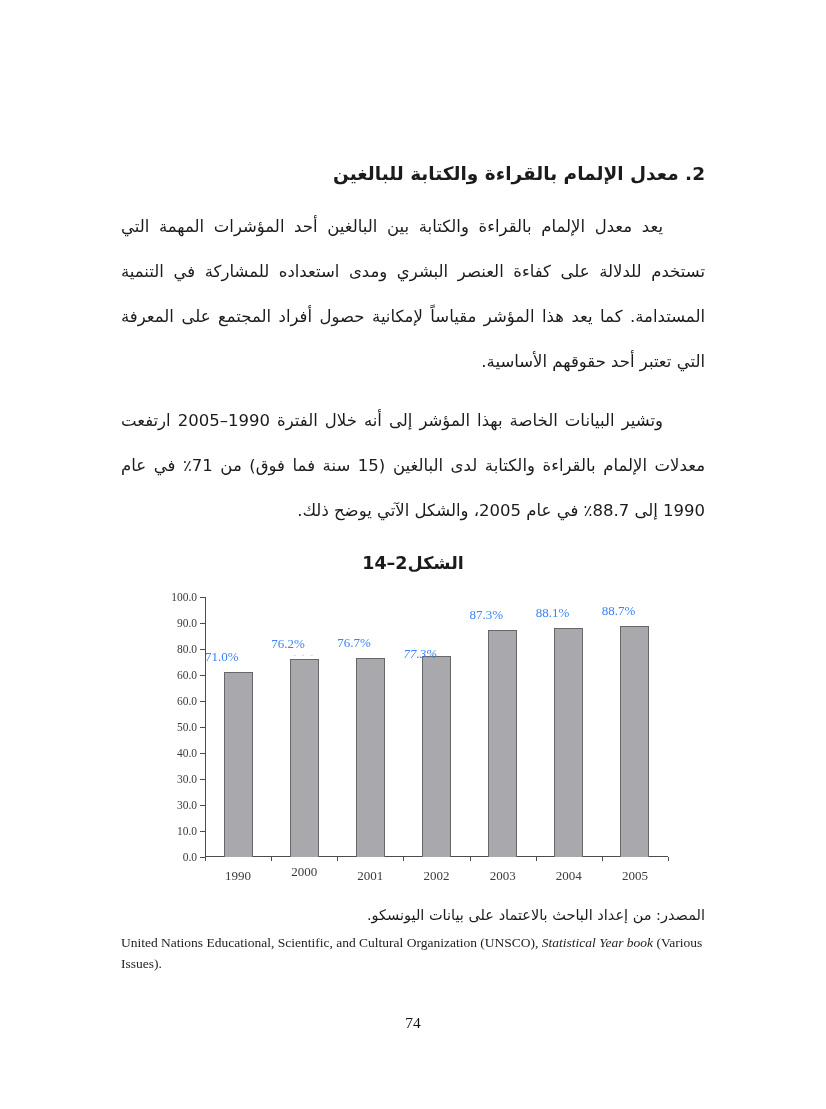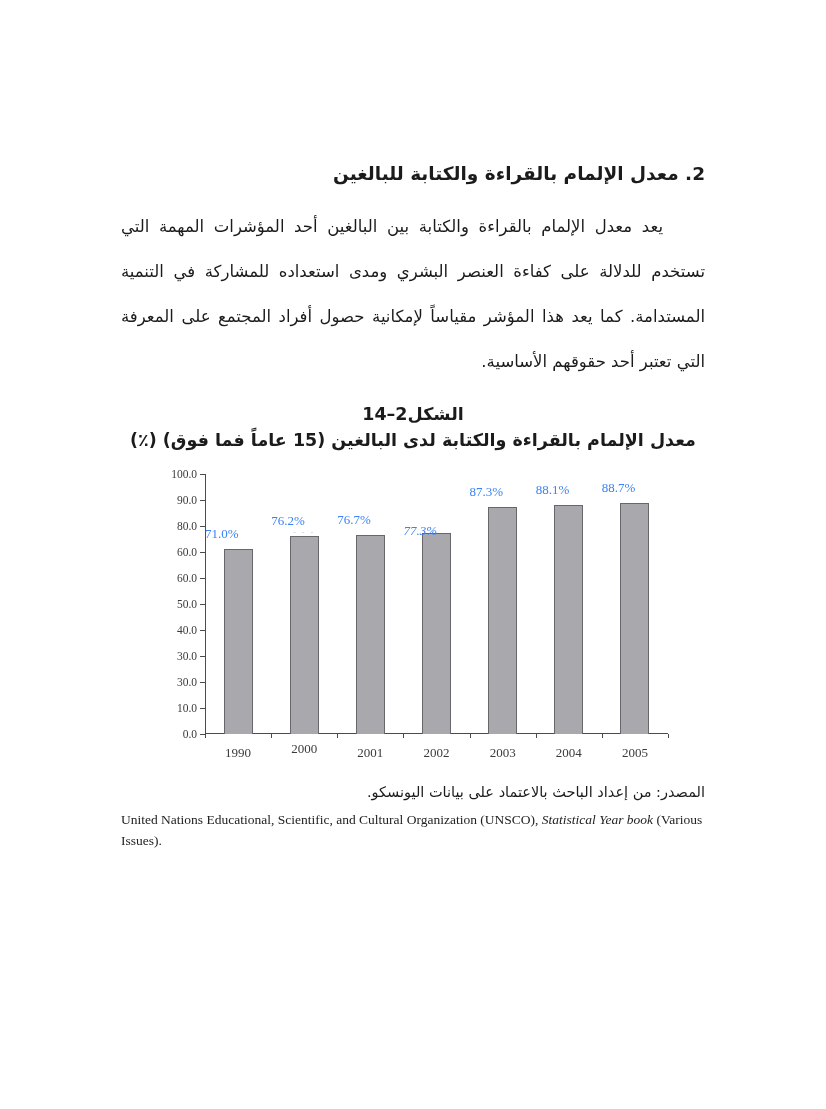--- a/index.html
+++ b/index.html
@@ -77,23 +77,23 @@
 </style>
 </head>
 <body>
 
 <div class="page">
 
   <h2 class="heading">2. معدل الإلمام بالقراءة والكتابة للبالغين</h2>
 
   <p class="body-par">يعد معدل الإلمام بالقراءة والكتابة بين البالغين أحد المؤشرات المهمة التي تستخدم للدلالة على كفاءة العنصر البشري ومدى استعداده للمشاركة في التنمية المستدامة. كما يعد هذا المؤشر مقياساً لإمكانية حصول أفراد المجتمع على المعرفة التي تعتبر أحد حقوقهم الأساسية.</p>
 
+  <p class="body-par">وتشير البيانات الخاصة بهذا المؤشر إلى أنه خلال الفترة 1990–2005 ارتفعت معدلات الإلمام بالقراءة والكتابة لدى البالغين (15 سنة فما فوق) من 71٪ في عام 1990 إلى 88.7٪ في عام 2005، والشكل الآتي يوضح ذلك.</p>
 
   <div class="fig-label">الشكل2–14</div>
-  <div class="fig-caption">معدل الإلمام بالقراءة والكتابة لدى البالغين (15 عاماً فما فوق) (٪)</div>
 
   <div class="chart" id="chart">
       <div class="plot-axes" style="left: 42px; top: 10px; width: 463px; height: 260px;"></div>
       <div class="ytick-label" style="left: 0px; width: 34px; top: 263px;">0.0</div>
       <div class="ytick-mark" style="left: 37px; top: 269.5px;"></div>
       <div class="ytick-label" style="left: 0px; width: 34px; top: 237px; text-align: right;">10.0</div>
       <div class="ytick-mark" style="left: 37px; top: 243.5px;"></div>
       <div class="ytick-label" style="left: 0px; width: 34px; top: 211px;">30.0</div>
       <div class="ytick-mark" style="left: 37px; top: 217.5px;"></div>
       <div class="ytick-label" style="left: 0px; width: 34px; top: 185px;">30.0</div>
@@ -143,14 +143,15 @@
       <div class="bar-label" style="left: 438.857px; width: 66.1429px; top: 16.38px;">88.7%</div>
       <div class="xcat-label" style="left: 438.857px; width: 66.1429px; top: 281px;">2005</div>
     </div>
 
   <div class="src-ar">المصدر: من إعداد الباحث بالاعتماد على بيانات اليونسكو.</div>
 
   <div class="src-en">
     <span>United Nations Educational, Scientific, and Cultural Organization (UNSCO), </span><i>Statistical Year book</i><span> (Various Issues).</span>
   </div>
 
+  <div class="page-num">74</div>
 
 </div>
 
 </body></html>

